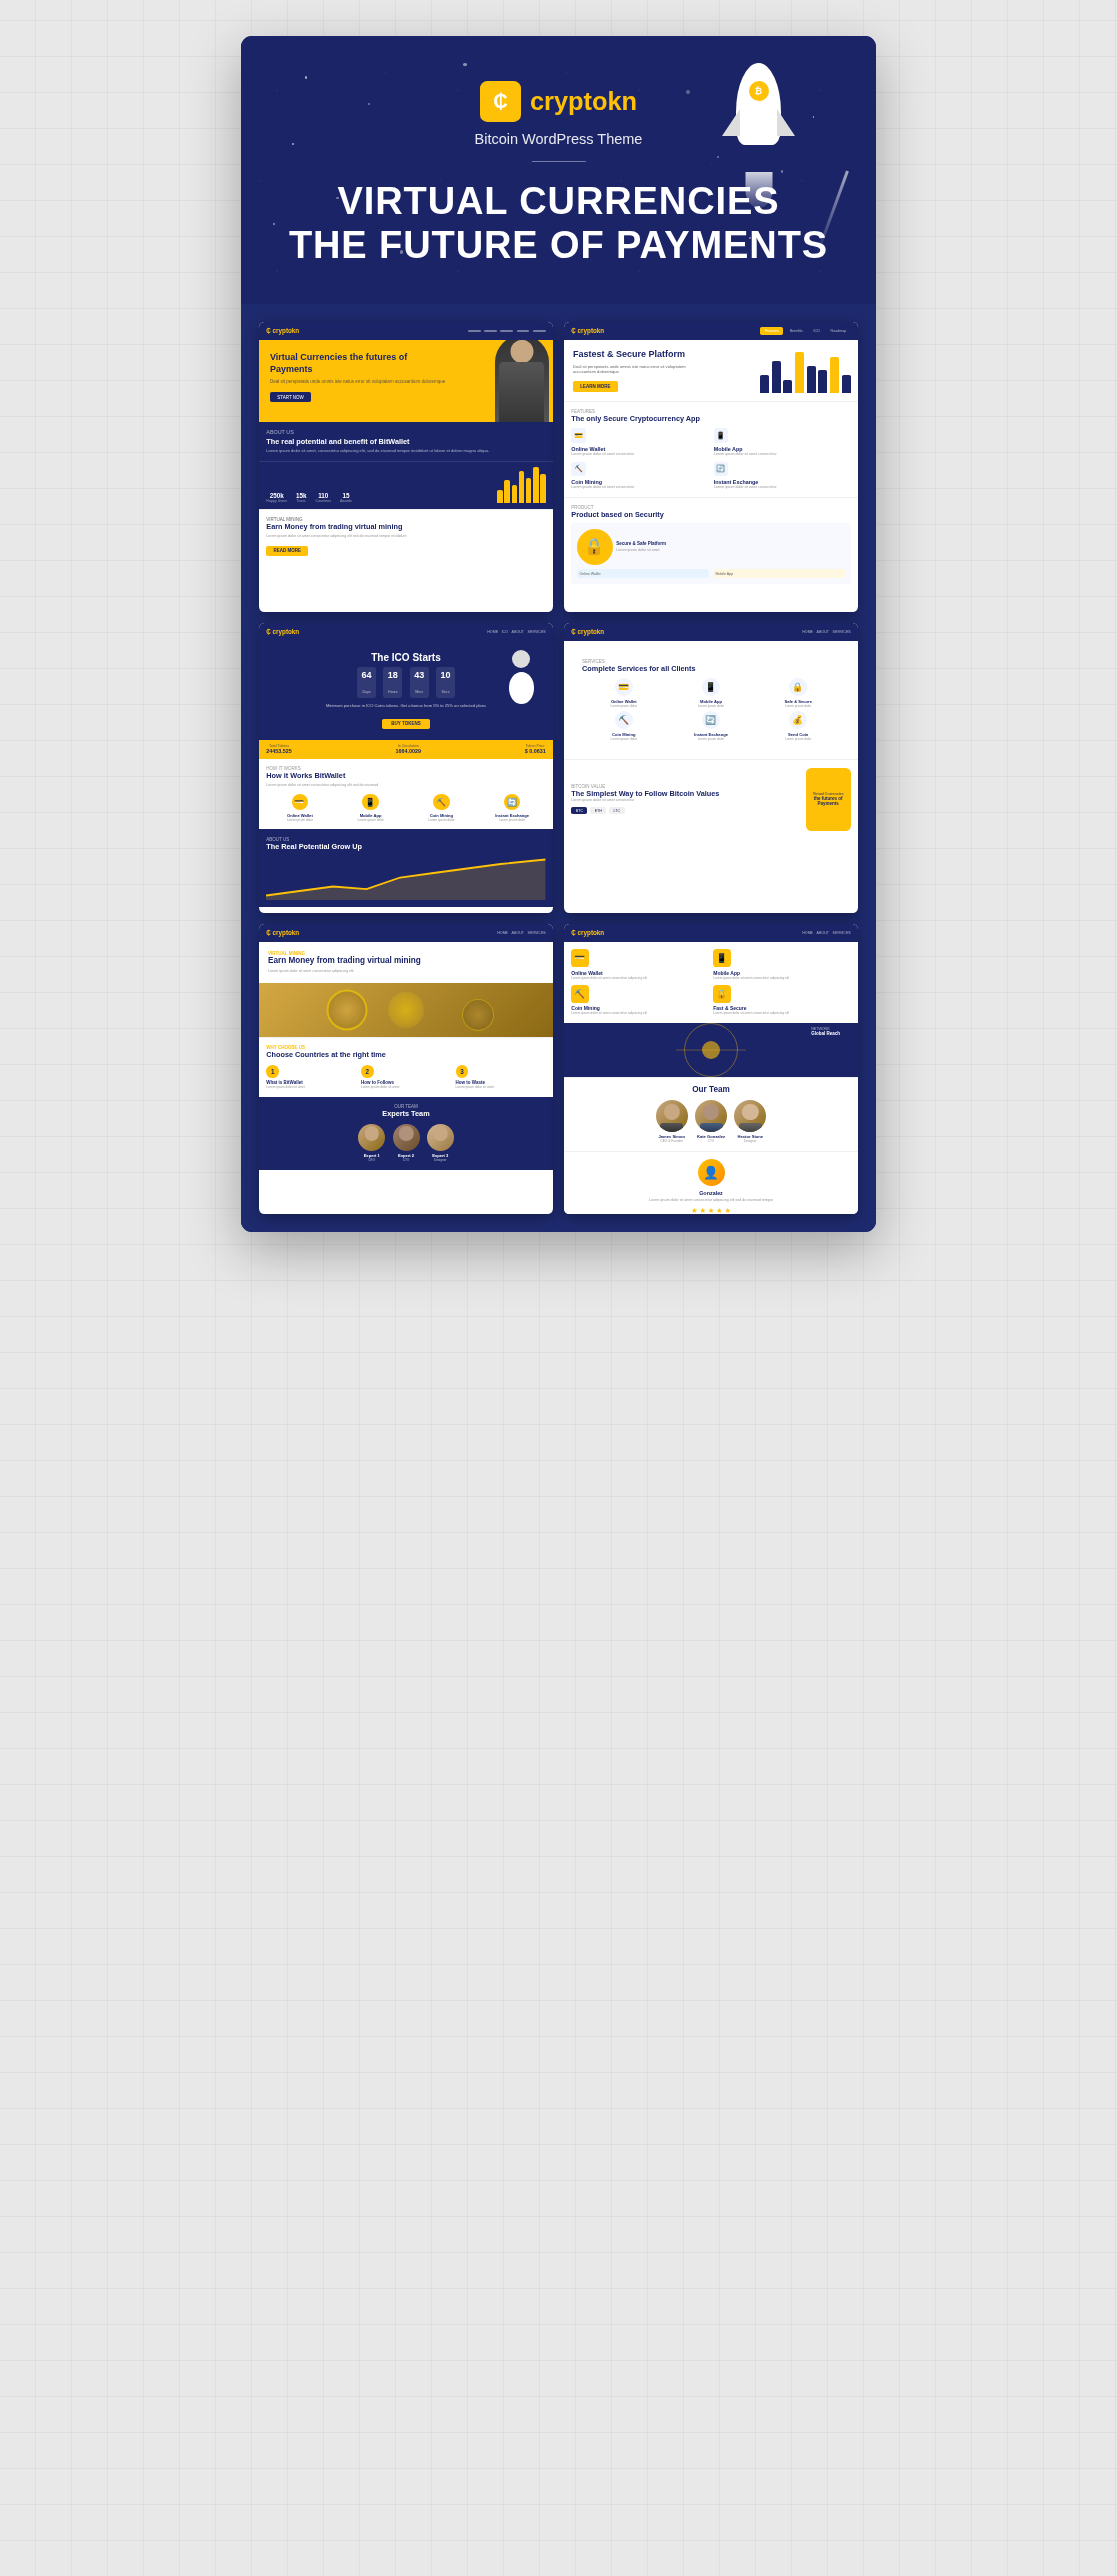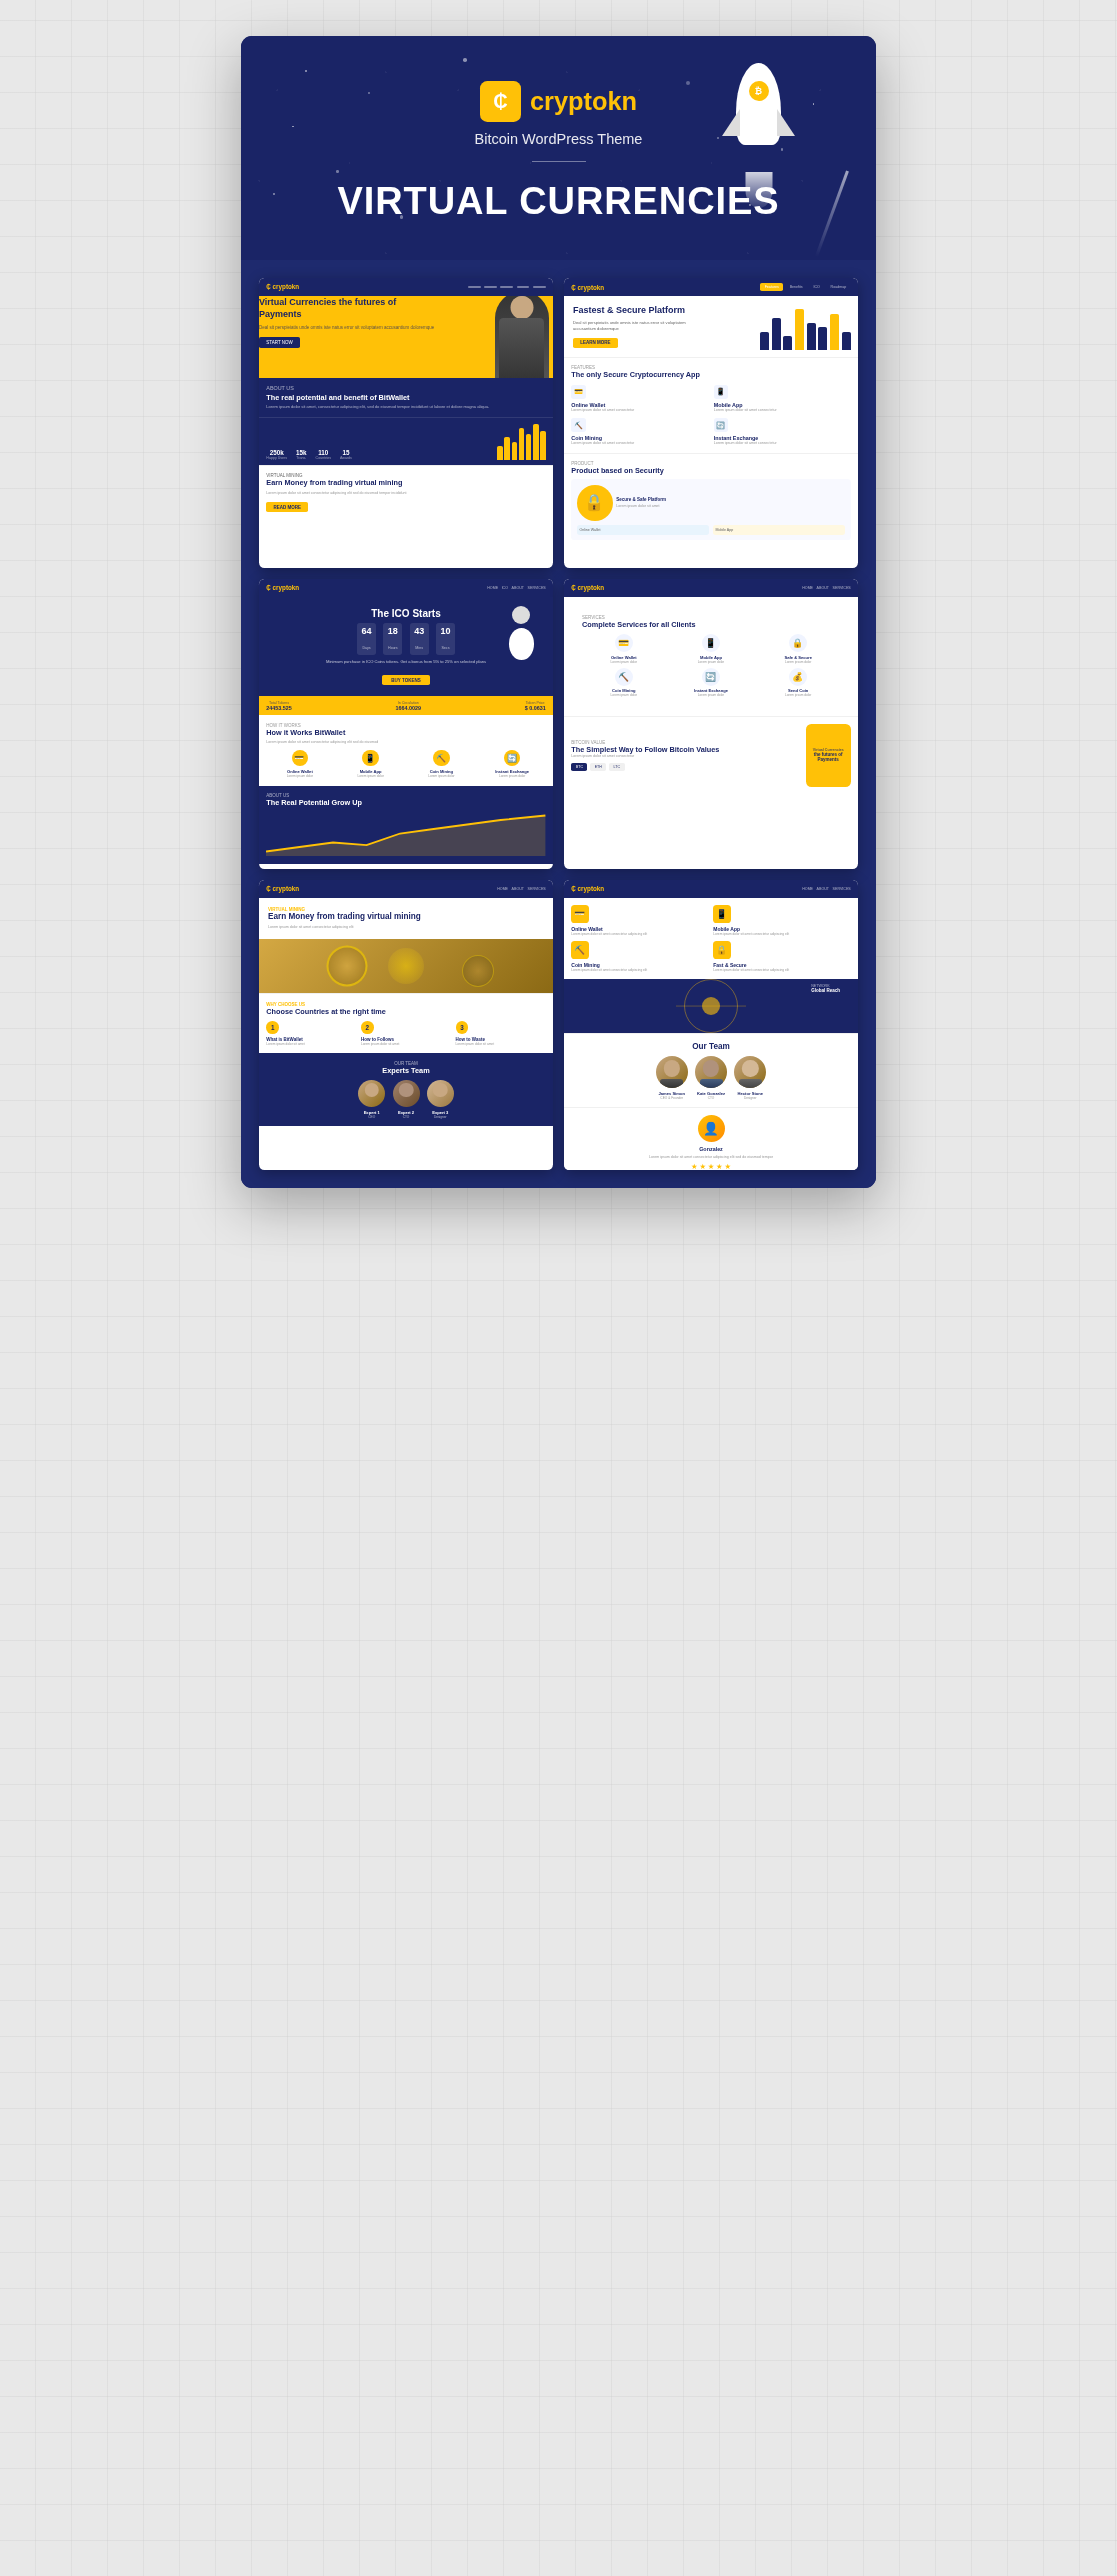--- a/index.html
+++ b/index.html
@@ -224,20 +224,21 @@
       display: flex;
       align-items: center;
       gap: 5.4px;
     }
     .sc1-logo { font-size: 6.3px; color: #ffc107; font-weight: bold; }
     .sc1-nav { display: flex; gap: 3.6px; margin-left: auto; }
     .sc1-nav span { width: 12.7px; height: 1.8px; background: rgba(255,255,255,0.4); border-radius: 0.9px; }
     
     .sc1-hero {
       background: #ffc107;
+      padding: 11px;
       min-height: 82px;
       position: relative;
       overflow: hidden;
     }
     .sc1-hero-text {
       font-size: 9px;
       font-weight: bold;
       color: #1a2466;
       line-height: 1.4;
       max-width: 55%;
@@ -891,20 +892,21 @@
         <span>crypto</span><span style="color:#ffc107;">kn</span>
       </div>
     </div>
 
     <div class="tagline">Bitcoin WordPress Theme</div>
 
     <div class="divider"></div>
 
     <div class="main-headline">
       <div>VIRTUAL CURRENCIES</div>
+      <div>THE FUTURE OF PAYMENTS</div>
     </div>
   </div>
 
   <div class="screenshots-grid">
 
     <div class="screenshot-card sc1">
       <div class="sc1-header">
         <div class="sc1-logo">
           <span style="color:#ffc107">₵</span> <span>cryptokn</span>
         </div>

